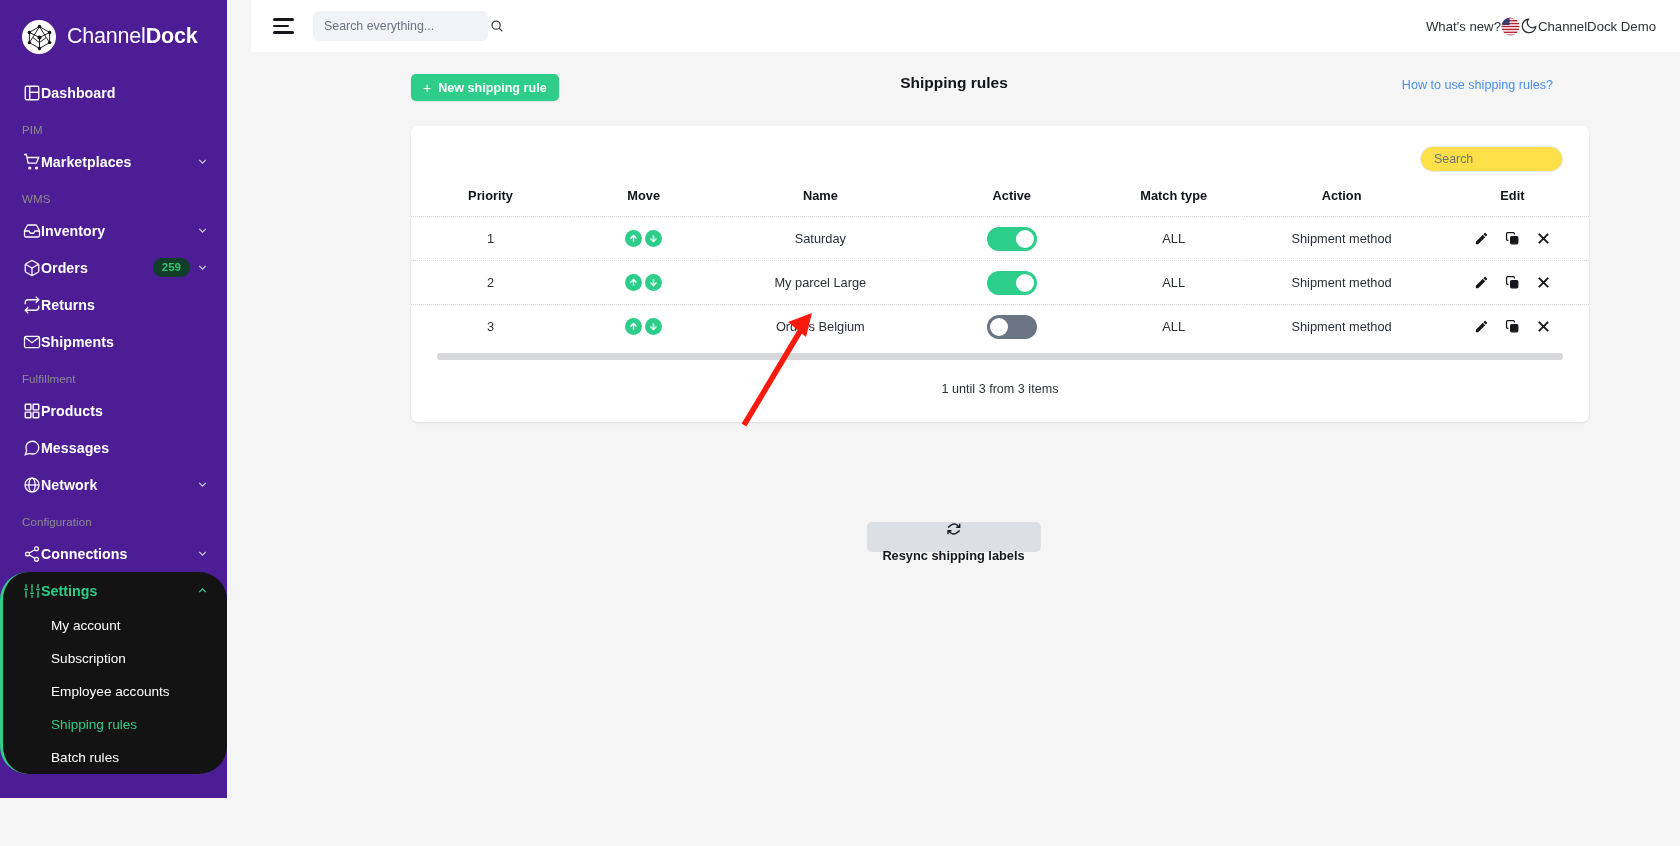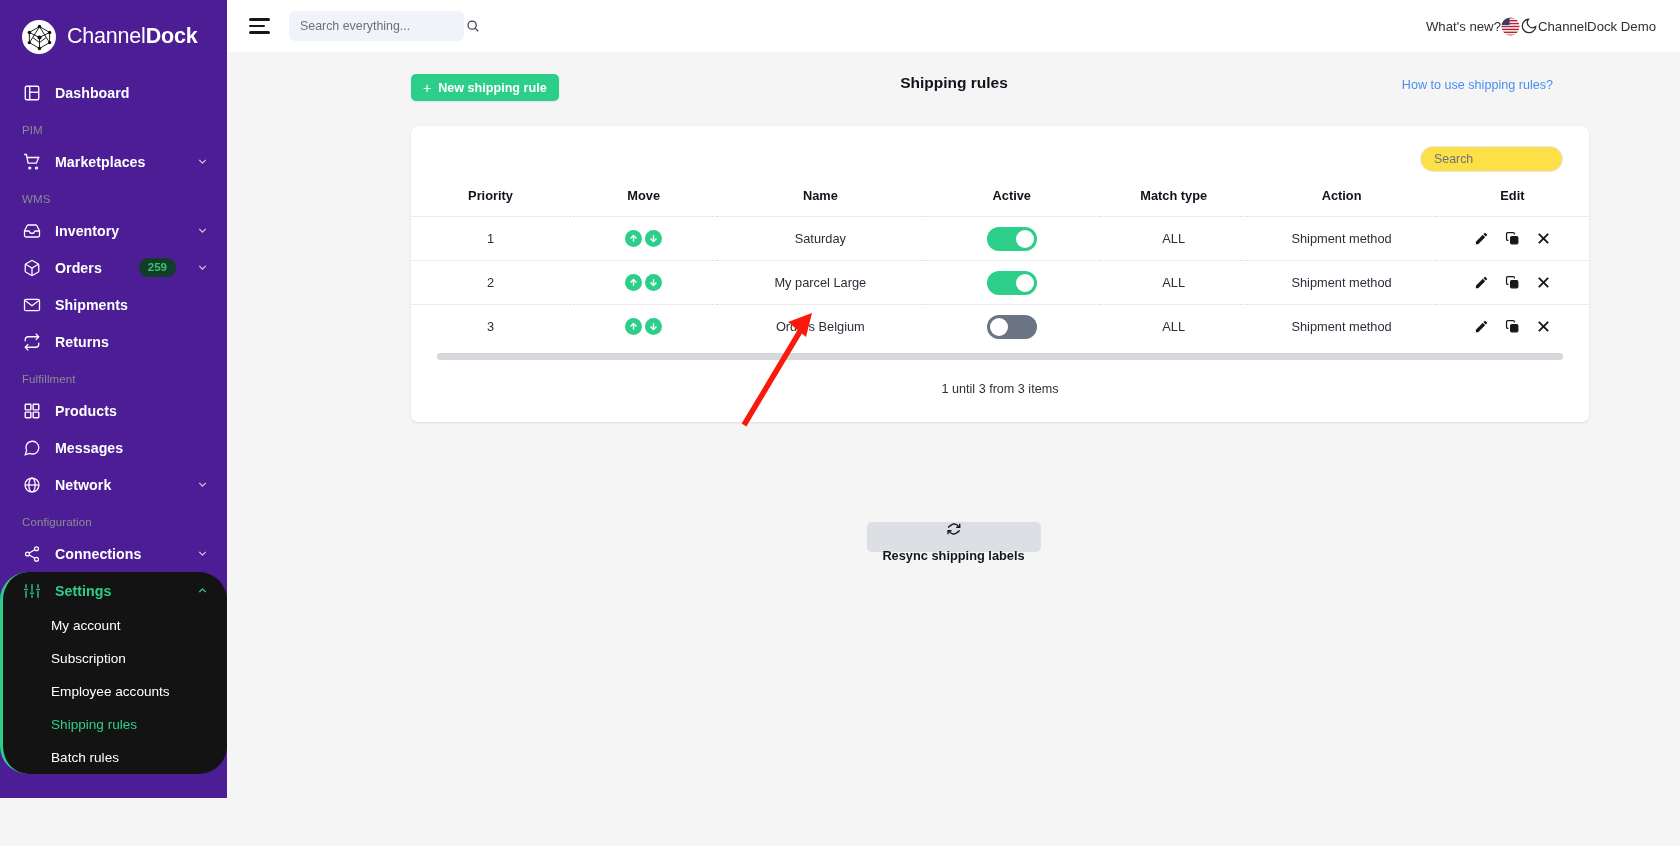--- a/index.html
+++ b/index.html
@@ -29,21 +29,21 @@
   .brand-text { font-size: 21.5px; letter-spacing: -0.2px; line-height: 1; }
   .brand-text .light { font-weight: 400; color: #fff; }
   .brand-text .bold { font-weight: 700; color: #fff; }
 
   .nav { margin-top: 16px; }
   .nav-section-label {
     font-size: 11.5px; color: #8a8d91; letter-spacing: .1px;
     padding: 13px 0 7px 22px; font-weight: 400;
   }
   .nav-item {
-    display: flex; align-items: center; gap: 14px;
+    display: flex; align-items: center; 
     height: 37px; padding: 0 18px 0 22px; cursor: pointer;
     position: relative;
   }
   .nav-item .ico {
     width: 19px; height: 19px; display: flex; align-items: center; justify-content: center;
     flex: 0 0 19px; color: #ffffff;
   }
   .nav-item .label {
     font-size: 14.2px; font-weight: 700; color: #ffffff; flex: 1;
     letter-spacing: .05px; white-space: nowrap;
@@ -63,21 +63,21 @@
     padding-left: 51px; font-size: 13.6px; color: #ffffff; cursor: pointer;
     font-weight: 400;
   }
   .nav-group-active .sub-item { padding-left: 48px; }
   .sub-item.active { color: #2dce89; font-weight: 400; }
 
   
   .main { flex: 1; height: 846px; background: #f5f5f6; position: relative; overflow: hidden; }
   .topbar {
     height: 52px; background: #ffffff; display: flex; align-items: center;
-    padding: 0 24px 0 22px; gap: 16px;
+    padding: 0 24px 0 22px; gap: 16px; margin-left: 24px;
   }
   .hamburger { width: 24px; height: 18px; display: flex; flex-direction: column; justify-content: center; gap: 4px; cursor: pointer; }
   .hamburger i { display:block; height: 2.6px; background: #15171a; border-radius: 2px; }
   .hamburger i:nth-child(1) { width: 21px; }
   .hamburger i:nth-child(2) { width: 16px; }
   .hamburger i:nth-child(3) { width: 21px; }
 
   .topsearch {
     width: 175px; height: 30px; background: #f0f3f8; border-radius: 6px;
     display: flex; align-items: center; padding: 0 11px; gap: 6px;
@@ -287,36 +287,36 @@
         <span class="badge">259</span>
         <span class="chev">
           <svg width="13" height="13" viewBox="0 0 24 24" fill="none" stroke="currentColor" stroke-width="2.4">
               <polyline points="6 9 12 15 18 9"></polyline>
             </svg>
         </span>
       </div>
       <div class="nav-item">
         <span class="ico">
           <svg width="18" height="18" viewBox="0 0 24 24" fill="none" stroke="currentColor" stroke-width="1.7">
-              <rect x="2" y="4.5" width="20" height="15" rx="2"></rect>
-              <polyline points="2.8 6 12 13 21.2 6"></polyline>
-            </svg>
-        </span>
-        <span class="label">Shipments</span>
-      </div>
-      <div class="nav-item">
-        <span class="ico">
-          <svg width="18" height="18" viewBox="0 0 24 24" fill="none" stroke="currentColor" stroke-width="1.7">
               <polyline points="17 1 21 5 17 9"></polyline>
               <path d="M3 11V9a4 4 0 0 1 4-4h14"></path>
               <polyline points="7 23 3 19 7 15"></polyline>
               <path d="M21 13v2a4 4 0 0 1-4 4H3"></path>
             </svg>
         </span>
         <span class="label">Returns</span>
+      </div>
+      <div class="nav-item">
+        <span class="ico">
+          <svg width="18" height="18" viewBox="0 0 24 24" fill="none" stroke="currentColor" stroke-width="1.7">
+              <rect x="2" y="4.5" width="20" height="15" rx="2"></rect>
+              <polyline points="2.8 6 12 13 21.2 6"></polyline>
+            </svg>
+        </span>
+        <span class="label">Shipments</span>
       </div>
 
       <div class="nav-section-label">Fulfillment</div>
       <div class="nav-item">
         <span class="ico">
           <svg width="18" height="18" viewBox="0 0 24 24" fill="none" stroke="currentColor" stroke-width="1.9">
               <rect x="3" y="3" width="7.5" height="7.5" rx="1"></rect>
               <rect x="13.5" y="3" width="7.5" height="7.5" rx="1"></rect>
               <rect x="3" y="13.5" width="7.5" height="7.5" rx="1"></rect>
               <rect x="13.5" y="13.5" width="7.5" height="7.5" rx="1"></rect>

